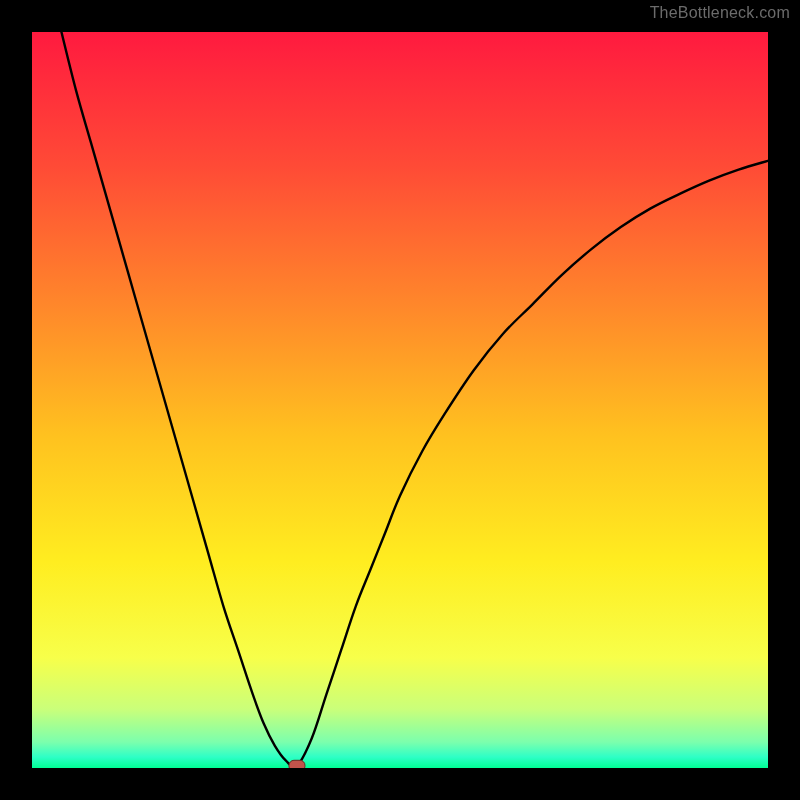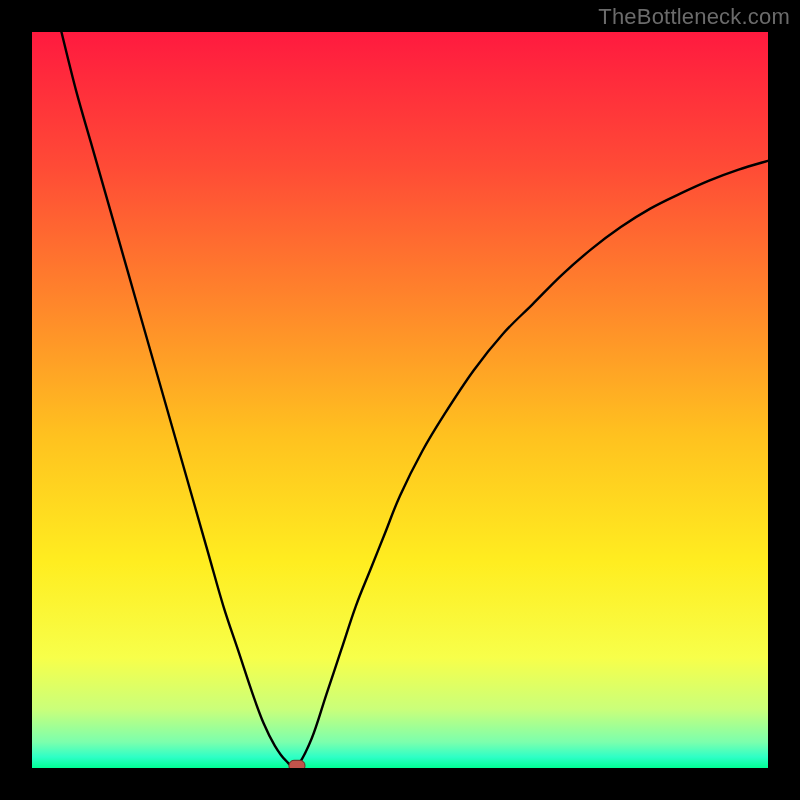--- a/index.html
+++ b/index.html
@@ -23,21 +23,21 @@
     left: 32px;
     width: 736px;
     height: 736px;
     overflow: hidden;
   }
   .watermark {
     position: absolute;
     top: 4px;
     right: 10px;
     color: #6b6b6b;
-    font-size: 22px;
+    font-size: 16px;
     font-weight: 400;
     letter-spacing: 0.2px;
     font-family: Arial, Helvetica, sans-serif;
   }
   svg { display:block; }
 </style>
 </head>
 <body>
 
 <div class="frame">

